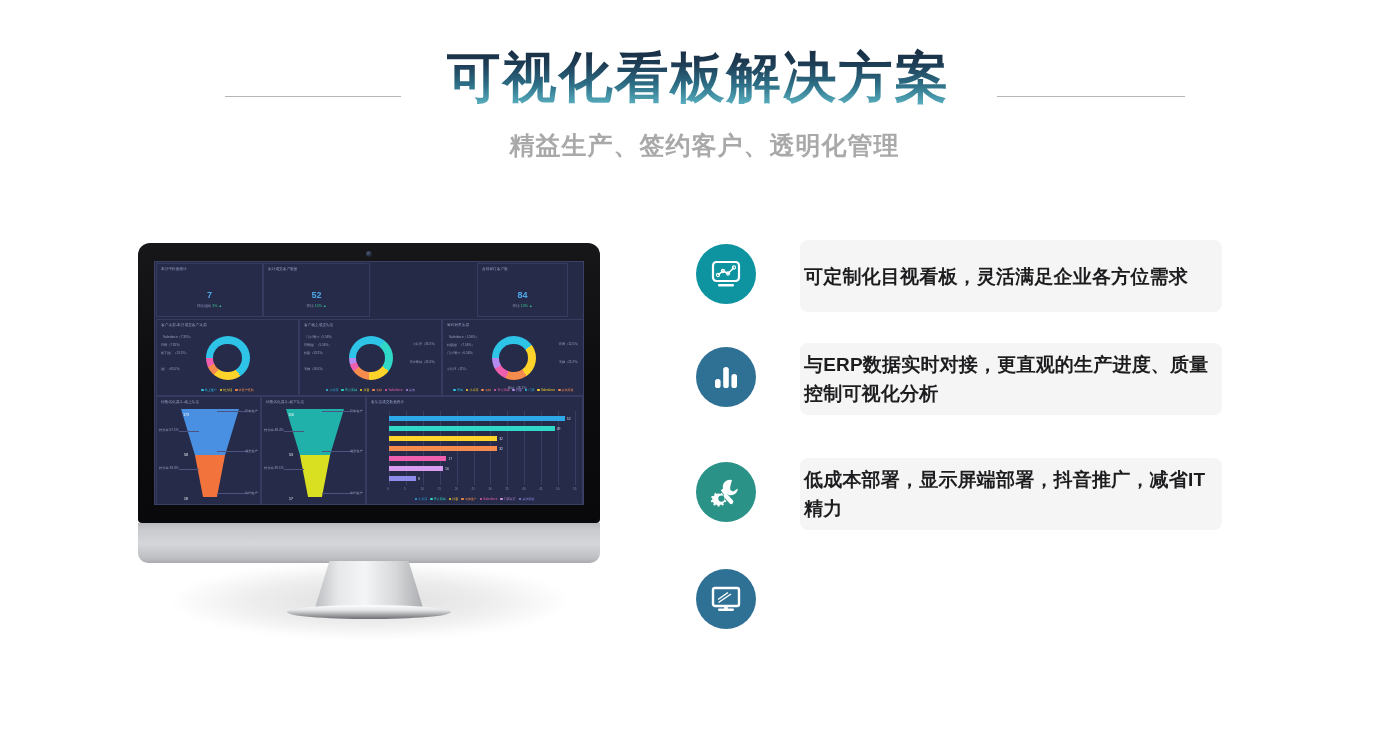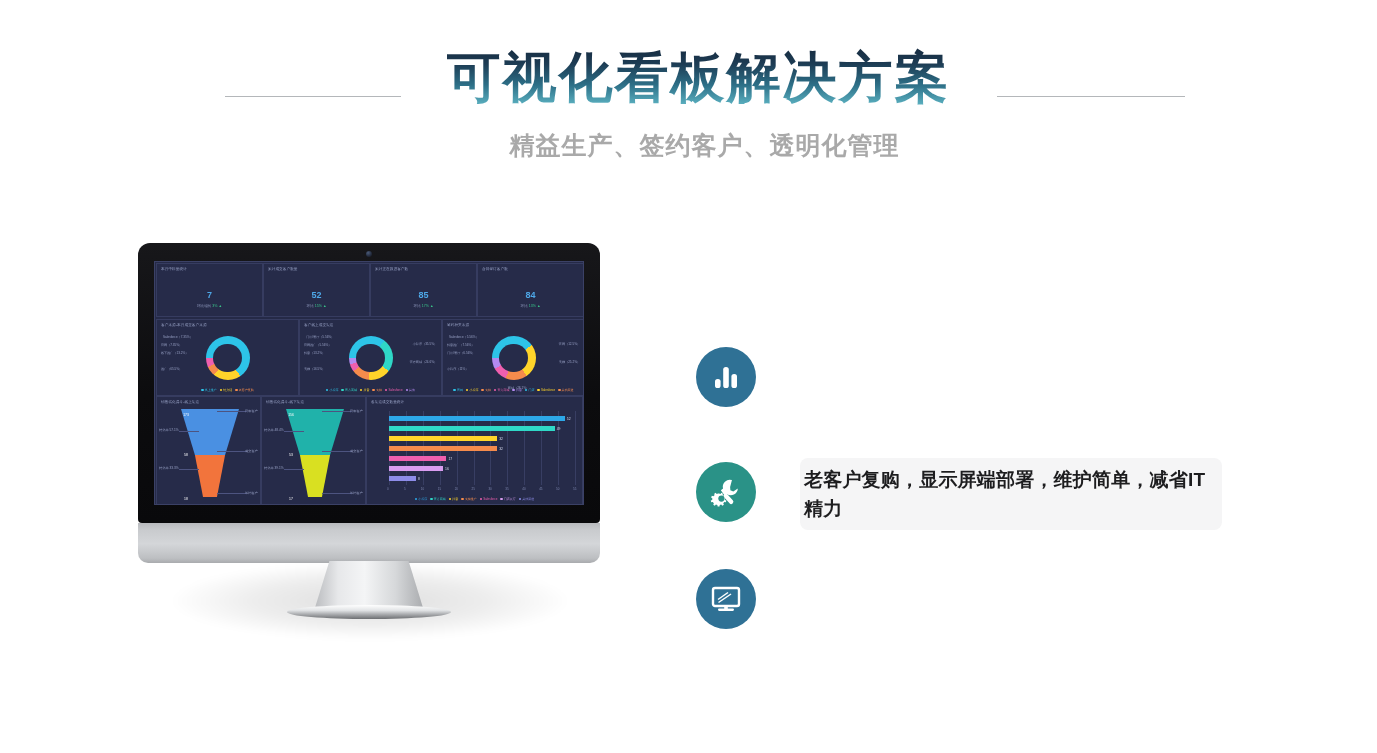--- a/index.html
+++ b/index.html
@@ -186,26 +186,21 @@
         <div class="panel" style="left: 1px; top: 1px; width: 107px; height: 54px;">
           <div class="panel-title">本月中标量统计</div>
           <div class="kpi-val">7</div>
           <div class="kpi-sub">环比增长 <i>3% ▲</i></div>
         </div>
         <div class="panel" style="left: 108px; top: 1px; width: 107px; height: 54px;">
           <div class="panel-title">累计成交客户数量</div>
           <div class="kpi-val">52</div>
           <div class="kpi-sub">环比 <i>15% ▲</i></div>
         </div>
-        <div class="panel" style="left: 215px; top: 1px; width: 107px; height: 54px;">
-          <div class="panel-title">累计正在跟进客户数</div>
-          <div class="kpi-val">85</div>
-          <div class="kpi-sub">环比 <i>17% ▲</i></div>
-        </div>
-        <div class="panel" style="left: 322px; top: 1px; width: 107px; height: 54px;">
+        <div class="panel" style="left: 322px; top: 1px; width: 91px; height: 54px;">
           <div class="panel-title">合同签订客户数</div>
           <div class="kpi-val">84</div>
           <div class="kpi-sub">环比 <i>13% ▲</i></div>
         </div>
         <div class="panel" style="left: 1px; top: 57px; width: 143px; height: 77px;">
           <div class="panel-title">客户来源-本月成交客户来源</div>
           <div class="donut" style="left: 50%; top: 16px; width: 44px; height: 44px; margin-left: -22px; background: conic-gradient(from -90deg, rgb(45, 196, 232) 0deg, rgb(45, 196, 232) 235.8deg, rgb(255, 212, 42) 235.8deg, rgb(255, 212, 42) 309.6deg, rgb(245, 139, 76) 309.6deg, rgb(245, 139, 76) 335.88deg, rgb(239, 95, 174) 335.88deg, rgb(239, 95, 174) 360deg);"></div>
           <div class="donut-lbl" style="top: 15px; font-size: 3.1px; left: 6px;">Salesforce（7.35%）</div>
           <div class="donut-lbl" style="top: 23px; font-size: 3.1px; left: 4px;">官网（7.35%）</div>
           <div class="donut-lbl" style="top: 31px; font-size: 3.1px; left: 4px;">线下推广（13.2%）</div>
@@ -343,40 +338,59 @@
         </div>
       </div>
   </div>
 
   <div class="chin"></div>
   <div class="neck"></div>
   <div class="base"></div>
 </div>
 
 <div class="features" id="features">
+    <div class="feature" style="top: 0px;">
+      <div class="fi-circle" style="background: rgb(14, 147, 160);">
+        <svg width="34" height="34" viewBox="0 0 34 34">
+      <rect x="4" y="5" width="26" height="19" rx="3.5" fill="none" stroke="#fff" stroke-width="2.2"></rect>
+      <polyline points="9,18 14,14 19,16.5 25,10.5" fill="none" stroke="#fff" stroke-width="1.5"></polyline>
+      <circle cx="9" cy="18" r="1.6" fill="none" stroke="#fff" stroke-width="1.1"></circle>
+      <circle cx="14" cy="14" r="1.6" fill="none" stroke="#fff" stroke-width="1.1"></circle>
+      <circle cx="19" cy="16.5" r="1.6" fill="none" stroke="#fff" stroke-width="1.1"></circle>
+      <circle cx="25" cy="10.5" r="1.6" fill="none" stroke="#fff" stroke-width="1.1"></circle>
+      <rect x="9" y="27" width="16" height="2.4" rx="1.2" fill="#fff"></rect>
+    </svg>
+      </div>
+      <div class="ftext-wrap">
+        <div class="ftext">可定制化目视看板，灵活满足企业各方位需求</div>
+      </div>
+    </div>
     <div class="feature" style="top: 103px;">
       <div class="fi-circle" style="background: rgb(47, 113, 149);">
         <svg width="30" height="30" viewBox="0 0 30 30">
       <rect x="4" y="17" width="5.6" height="9" rx="2.6" fill="#fff"></rect>
       <rect x="12.2" y="5" width="5.6" height="21" rx="2.6" fill="#fff"></rect>
       <rect x="20.4" y="12" width="5.6" height="14" rx="2.6" fill="#fff"></rect>
     </svg>
+      </div>
+      <div class="ftext-wrap">
+        <div class="ftext">与ERP数据实时对接，更直观的生产进度、质量控制可视化分析</div>
       </div>
     </div>
     <div class="feature" style="top: 218px;">
       <div class="fi-circle" style="background: rgb(42, 146, 135);">
         <svg width="32" height="32" viewBox="0 0 32 32">
       <path d="M20.5 3.2a7 7 0 0 0-7.3 9.9l-1.9 1.9 4.6 4.6 1.9-1.9a7 7 0 0 0 9.9-7.3l-3.9 3.9-3.1-.8-.8-3.1z" fill="#fff" transform="rotate(10 16 12)"></path>
       <rect x="16.2" y="16.6" width="4.4" height="12.5" rx="2.2" fill="#fff" transform="rotate(-42 18.4 22.8)"></rect>
       <path d="M10.2 17.4l1.6.5.9-1.4 1.7 1-.3 1.6 1.3 1.2 1.6-.5.8 1.8-1.3 1 .1 1.8 1.6.6-.6 1.9-1.7-.2-1.1 1.4.7 1.5-1.7 1-1.2-1.2-1.6.4-.3 1.6h-2l-.3-1.6-1.6-.4-1.2 1.2-1.7-1 .7-1.5-1.1-1.4-1.7.2-.6-1.9 1.6-.6.1-1.8-1.3-1 .8-1.8 1.6.5 1.3-1.2-.3-1.6 1.7-1 .9 1.4 1.6-.5z" fill="#fff" transform="translate(-2.2 -1.2) scale(0.92) translate(2,3)"></path>
       <circle cx="11.4" cy="22.6" r="3.1" fill="#2a9287"></circle>
     </svg>
       </div>
       <div class="ftext-wrap">
-        <div class="ftext">老客户复购，显示屏端部署，维护简单，减省IT精力</div>
+        <div class="ftext">低成本部署，显示屏端部署，抖音推广，减省IT精力</div>
       </div>
     </div>
     <div class="feature" style="top: 325px;">
       <div class="fi-circle" style="background: rgb(47, 113, 149);">
         <svg width="34" height="34" viewBox="0 0 34 34">
       <rect x="4" y="6" width="26" height="18" rx="2" fill="none" stroke="#fff" stroke-width="2.4"></rect>
       <line x1="9" y1="17.5" x2="19" y2="10.5" stroke="#fff" stroke-width="1.5"></line>
       <line x1="9.5" y1="20.5" x2="22" y2="12" stroke="#fff" stroke-width="1.5"></line>
       <rect x="15.2" y="24" width="3.6" height="3.2" fill="#fff"></rect>
       <rect x="9" y="26.6" width="16" height="2.3" rx="1.15" fill="#fff"></rect>

